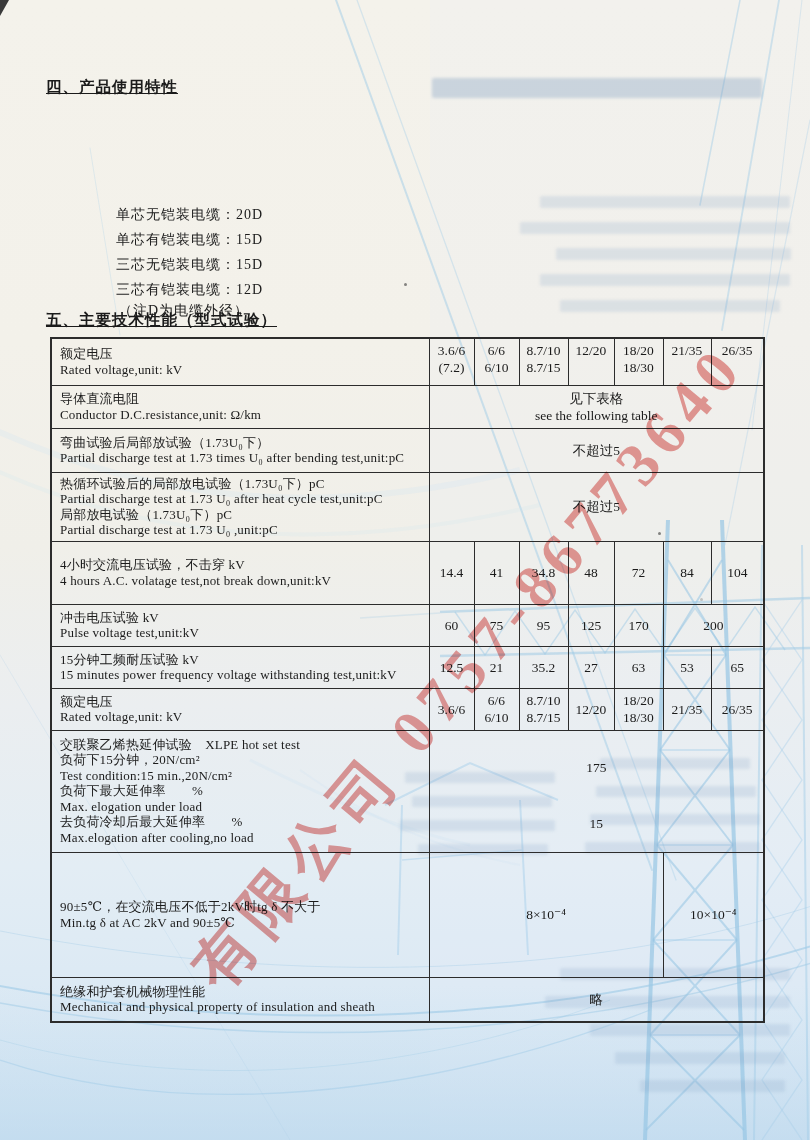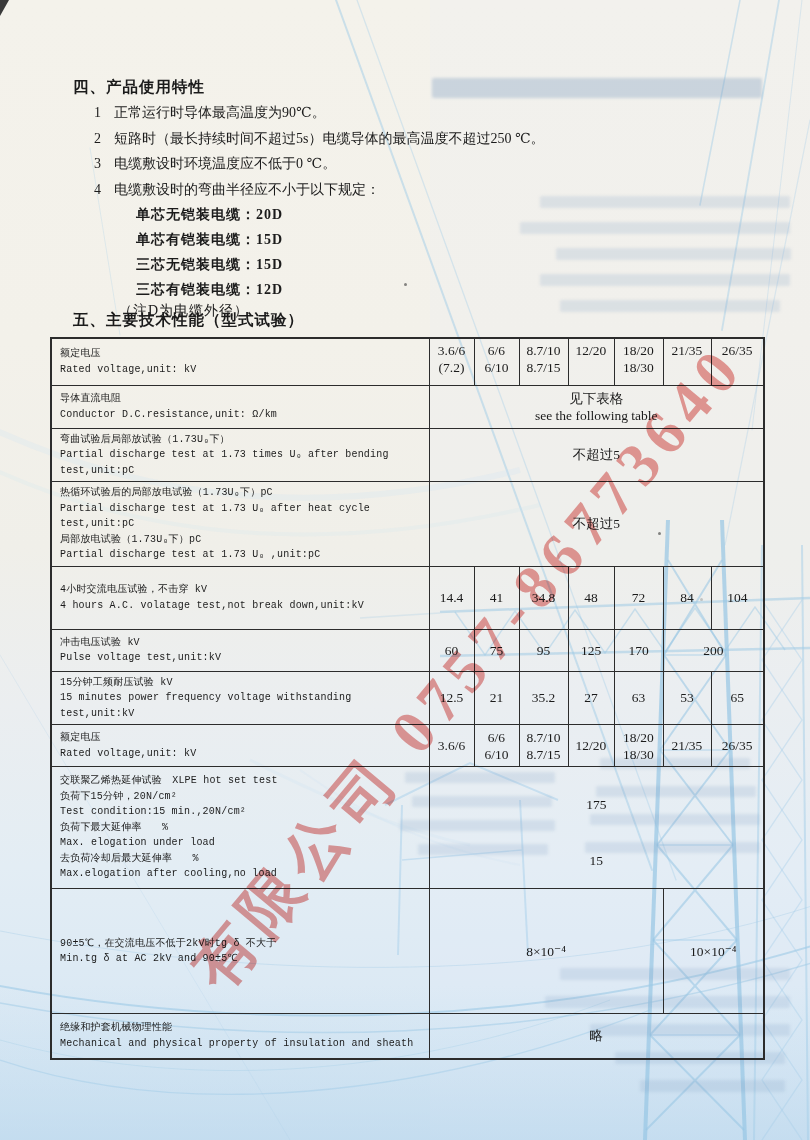--- a/index.html
+++ b/index.html
@@ -25,42 +25,42 @@
   }
   .ghost.strong{background:rgba(110,145,185,0.30);}
   .corner-mark{
     position:absolute;left:0;top:0;width:0;height:0;
     border-top:16px solid #3a3a3a;border-right:9px solid transparent;
   }
   .dust{position:absolute;width:3px;height:3px;border-radius:50%;background:rgba(40,40,40,.55);}
 
   
   .sec-heading{
-    position:absolute;left:73px;
-    font-size:15.5px;font-weight:700;letter-spacing:1px;margin:0;
+    position:absolute;left:46px;
+    font-size:15.5px;font-weight:700;letter-spacing:1px;margin:0;text-decoration:underline;
   }
   #usage-list{position:absolute;left:94px;top:100px;}
   .usage-item{font-size:14px;line-height:25.5px;white-space:nowrap;}
   .usage-item .num{display:inline-block;width:20px;}
-  #bend-list{position:absolute;left:136px;top:202px;font-weight:bold;}
+  #bend-list{position:absolute;left:116px;top:202px;}
   .bend-item{font-size:14px;line-height:25px;white-space:nowrap;letter-spacing:1px;}
   .note-line{position:absolute;left:118px;top:302px;font-size:14px;letter-spacing:1px;}
 
   
   #spec-table{
     position:absolute;left:50px;top:337px;width:713px;
     border-collapse:collapse;table-layout:fixed;
     border:2px solid #2c2c2c;
   }
   #spec-table td{border:1.5px solid #2c2c2c;padding:0;}
   #spec-table td.label{
     text-align:left;vertical-align:middle;
     padding:3px 4px 3px 8px;
   }
-  #spec-table td.label div{font-size:10px;line-height:15.5px;letter-spacing:.2px;font-family:Liberation Mono, monospace;}
+  #spec-table td.label div{font-size:13px;line-height:15.5px;letter-spacing:.2px;}
   #spec-table td.val{
     text-align:center;vertical-align:middle;
     font-size:13.5px;
   }
   #spec-table td.val div{line-height:17px;}
   #spec-table tr:nth-child(1) td.val,
   #spec-table tr:nth-child(9) td.val{vertical-align:top;padding-top:3px;}
   #spec-table tr:nth-child(1){height:47px;}
   #spec-table tr:nth-child(2){height:43px;padding-left:48px;}
   #spec-table tr:nth-child(3){height:44px;}
@@ -196,26 +196,20 @@
   <div class="ghost" style="left:615px;top:1052px;width:170px;height:12px;"></div>
   <div class="ghost" style="left:640px;top:1080px;width:145px;height:12px;"></div>
 
   <div class="corner-mark"></div>
   <div class="dust" style="left:404px;top:283px;"></div>
   <div class="dust" style="left:658px;top:532px;"></div>
   <div class="dust" style="left:700px;top:598px;opacity:.4;"></div>
 
   <h2 class="sec-heading" style="top:77px;">四、产品使用特性</h2>
 
-  <div id="usage-list">
-      <div class="usage-item"><span class="num">1</span><span>正常运行时导体最高温度为90℃。</span></div>
-      <div class="usage-item"><span class="num">2</span><span>短路时（最长持续时间不超过5s）电缆导体的最高温度不超过250 ℃。</span></div>
-      <div class="usage-item"><span class="num">3</span><span>电缆敷设时环境温度应不低于0 ℃。</span></div>
-      <div class="usage-item"><span class="num">4</span><span>电缆敷设时的弯曲半径应不小于以下规定：</span></div>
-    </div>
   <div id="bend-list">
       <div class="bend-item">单芯无铠装电缆：20D</div>
       <div class="bend-item">单芯有铠装电缆：15D</div>
       <div class="bend-item">三芯无铠装电缆：15D</div>
       <div class="bend-item">三芯有铠装电缆：12D</div>
     </div>
   <div class="note-line">（注D为电缆外径）</div>
 
   <h2 class="sec-heading" style="top:310px;">五、主要技术性能（型式试验）</h2>
 

